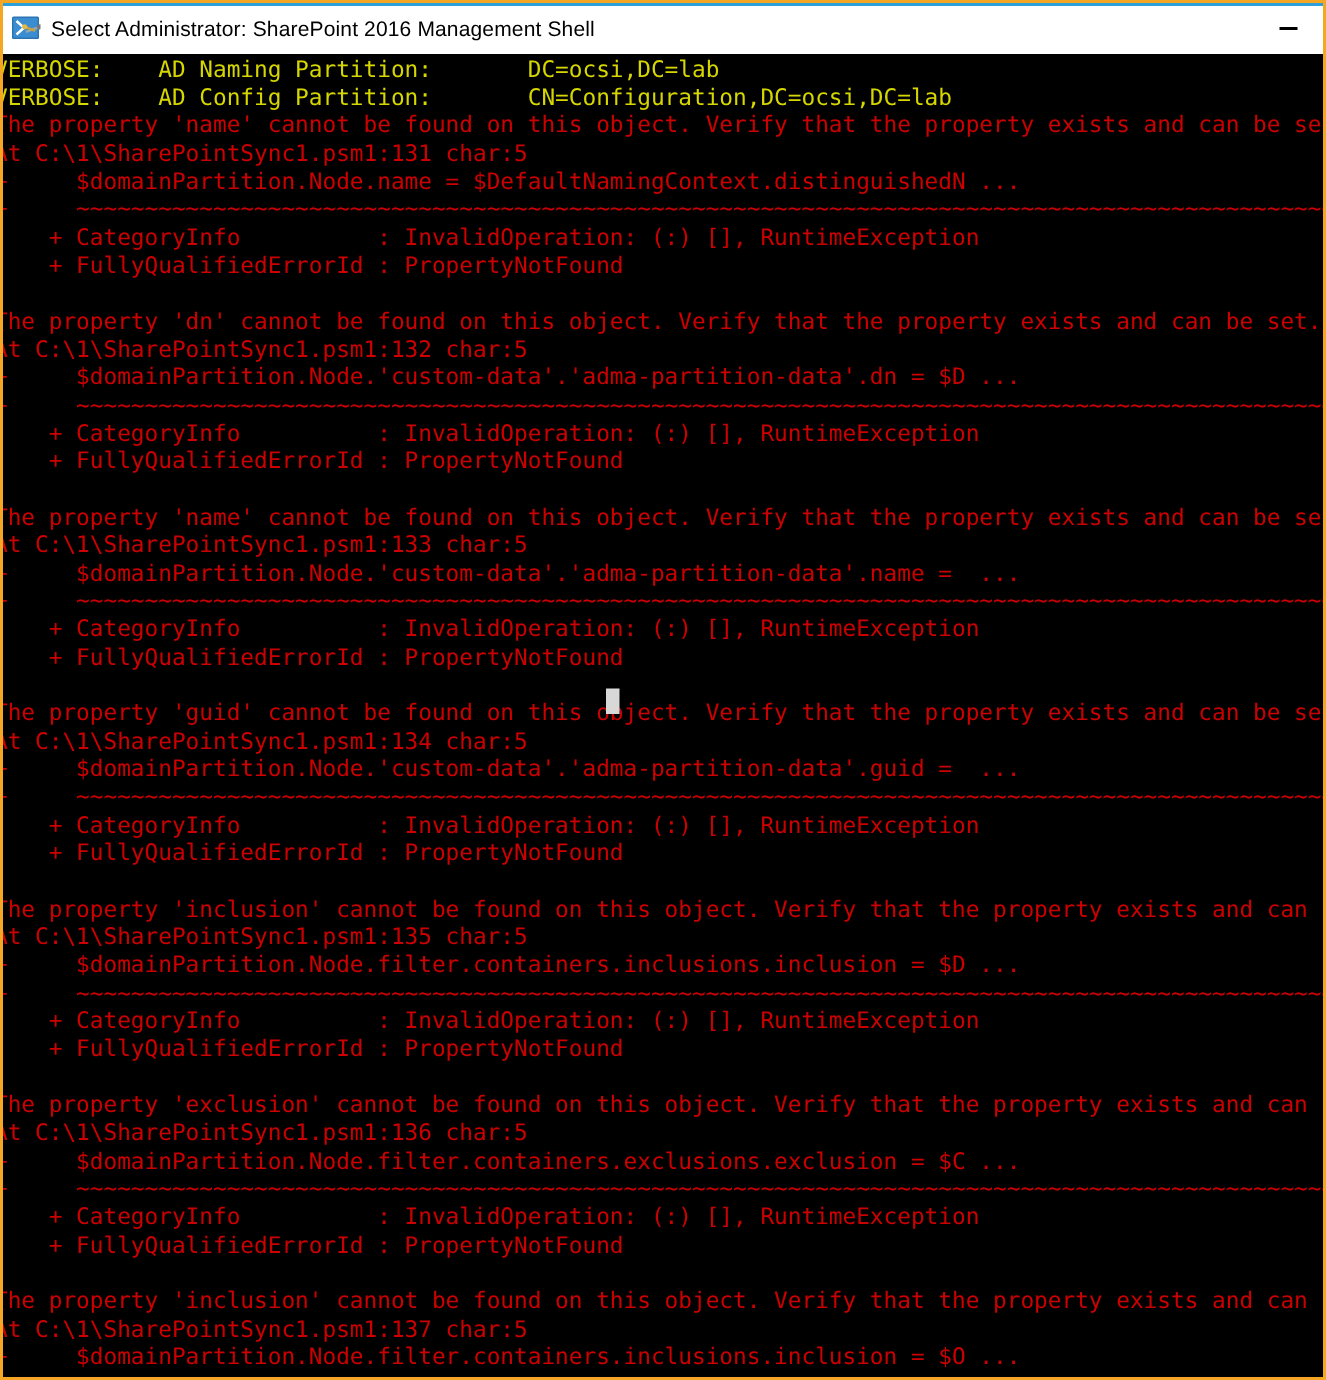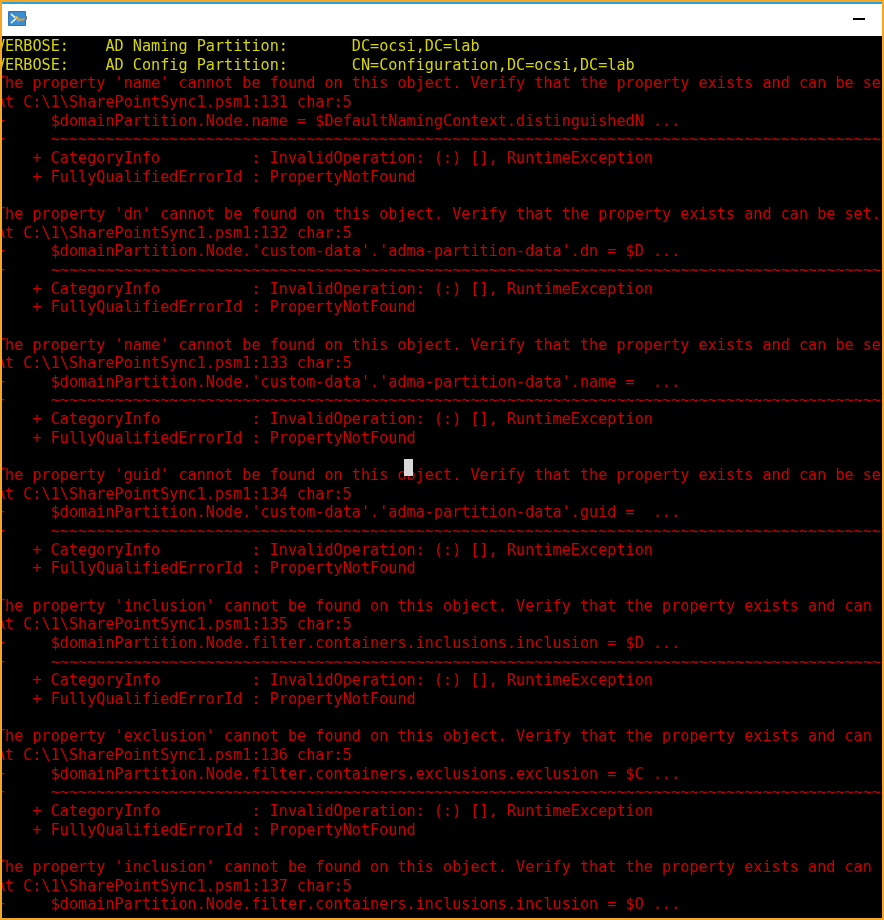--- a/index.html
+++ b/index.html
@@ -130,20 +130,21 @@
           <rect x="0" y="4.2" width="9" height="1.7" fill="#9aa4ad"></rect>
           <rect x="8" y="3.4" width="3" height="3.3" fill="#6d7880"></rect>
         </g>
         <g transform="translate(8.5,7)">
           <rect x="0" y="0.5" width="9" height="1.6" fill="#c8a23a" transform="rotate(22)"></rect>
           <circle cx="1" cy="1.8" r="1.7" fill="#e0b94a"></circle>
         </g>
       </svg>
     </div>
 
+    <div id="titlebar-title">Select Administrator: SharePoint 2016 Management Shell</div>
 
     <div id="titlebar-buttons">
       <div class="tb-btn">
         <span class="glyph"></span>
       </div>
     </div>
   </div>
 
   <div id="console">
     <div id="console-lines">

